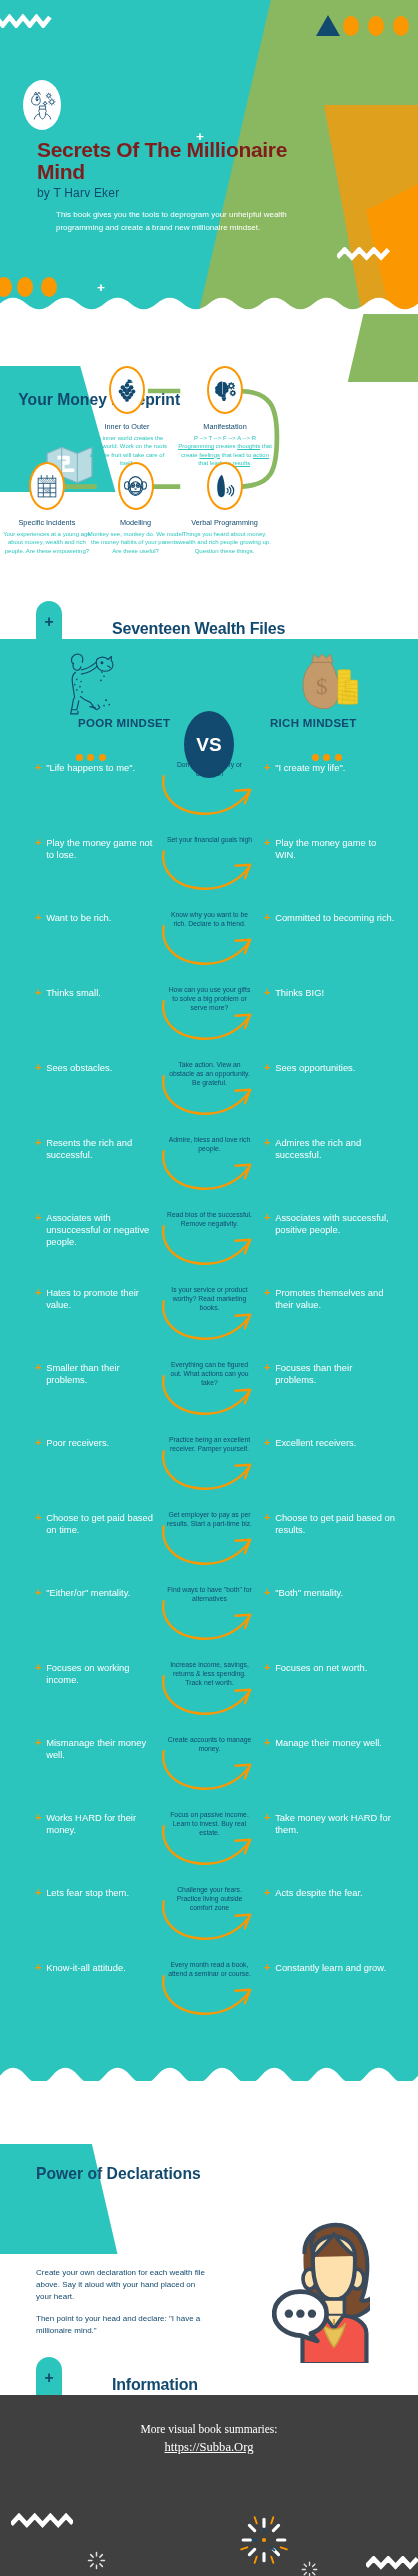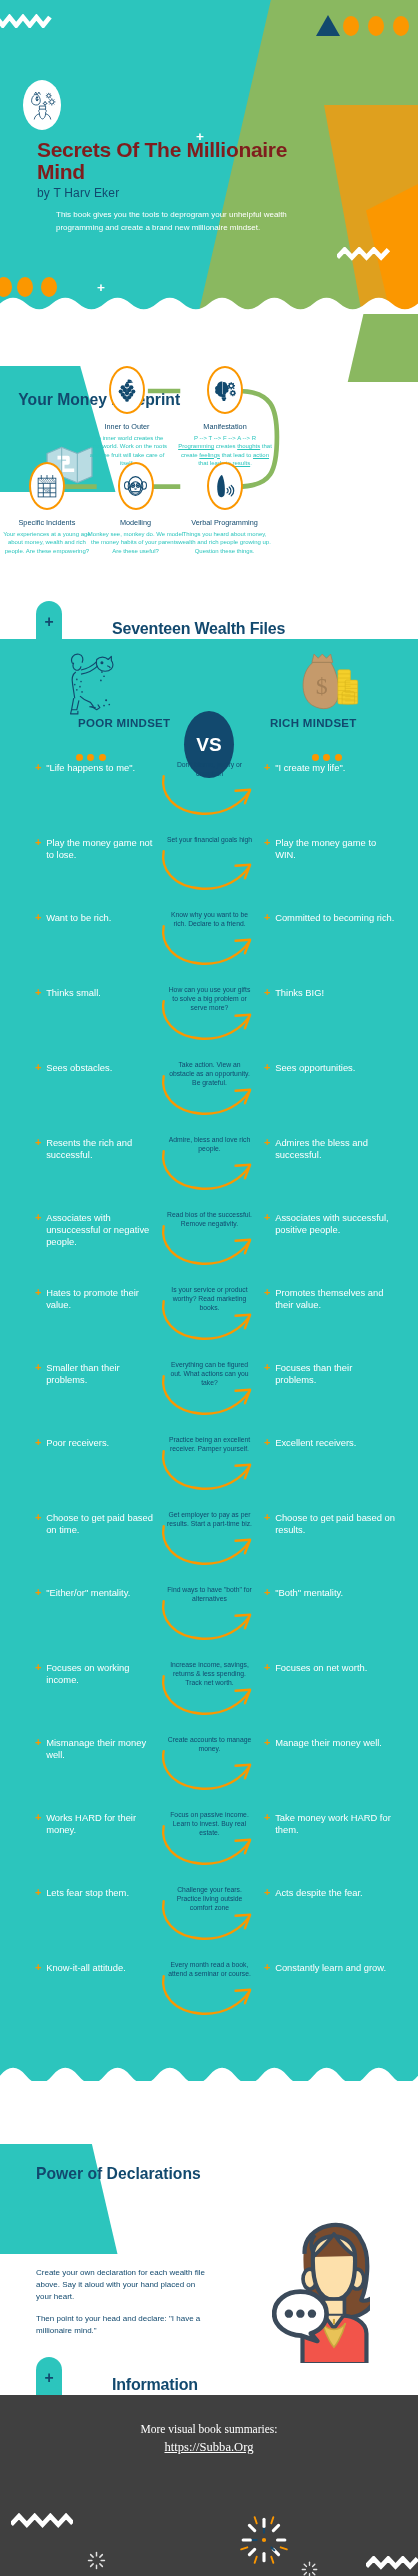--- a/index.html
+++ b/index.html
@@ -704,21 +704,21 @@
             <span class="plus">+</span>
             <span class="txt">Resents the rich and successful.</span>
           </div>
           <div class="midnote">Admire, bless and love rich people.</div>
           <svg class="arrow-svg" viewBox="0 0 200 96">
             <path d="M12,10 C6,42 28,78 86,82 C130,84 160,62 176,40" fill="none" stroke="#FB9700" stroke-width="4.5" stroke-linecap="round"></path>
             <path d="M150,38 L178,36 L168,62" fill="none" stroke="#FB9700" stroke-width="4.5" stroke-linecap="round" stroke-linejoin="round"></path>
           </svg>
           <div class="cell right">
             <span class="plus">+</span>
-            <span class="txt">Admires the bless and successful.</span>
+            <span class="txt">Admires the rich and successful.</span>
           </div>
         </div>
         <div class="row">
           <div class="cell left">
             <span class="plus">+</span>
             <span class="txt">Associates with unsuccessful or negative people.</span>
           </div>
           <div class="midnote">Read bios of the successful. Remove negativity.</div>
           <svg class="arrow-svg" viewBox="0 0 200 96">
             <path d="M12,10 C6,42 28,78 86,82 C130,84 160,62 176,40" fill="none" stroke="#FB9700" stroke-width="4.5" stroke-linecap="round"></path>

